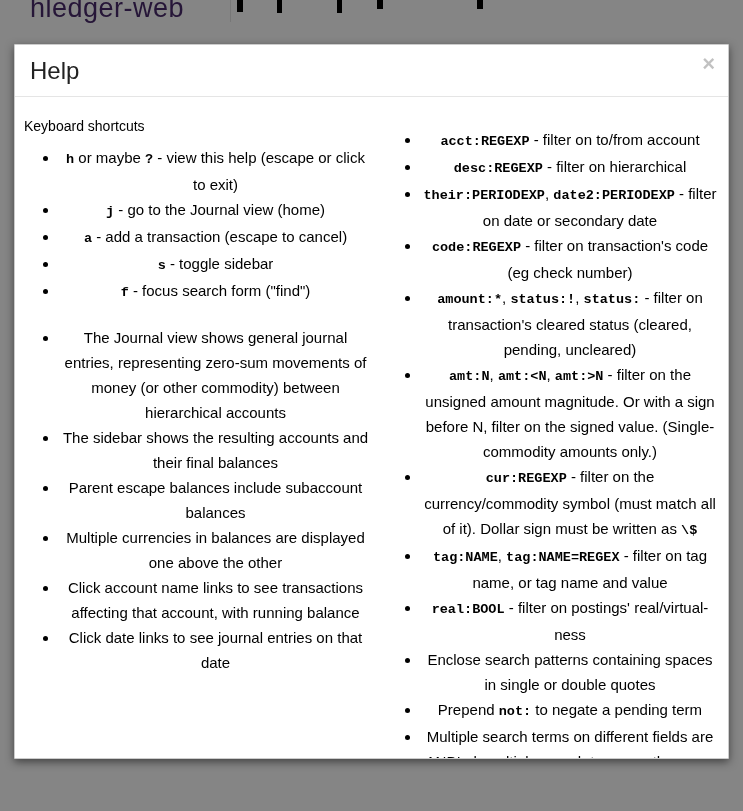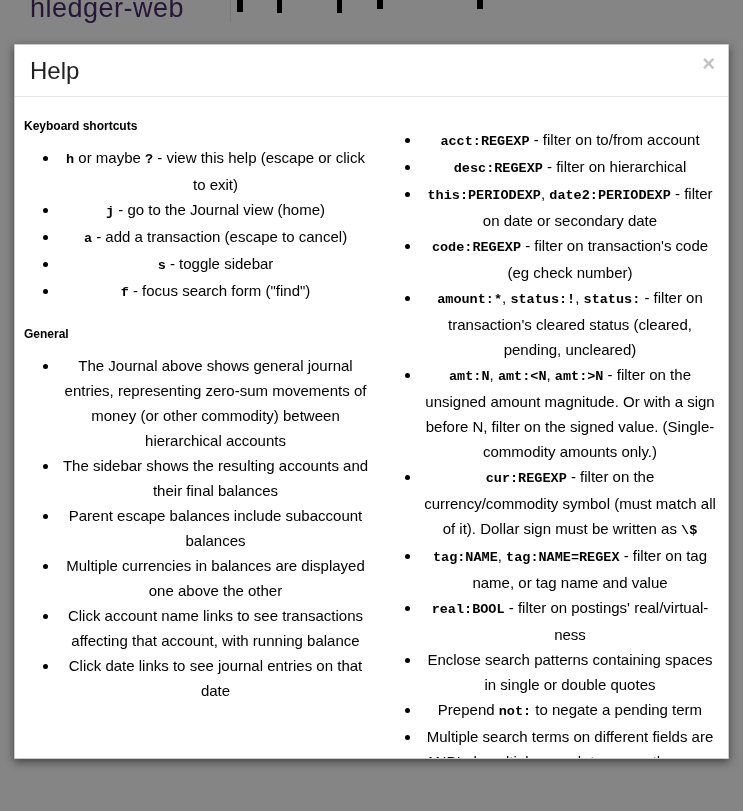--- a/index.html
+++ b/index.html
@@ -68,21 +68,21 @@
     opacity: 0.24;
   }
   .modal-body {
     display: flex;
     padding: 20px 9px 0 9px;
   }
   .col-left  { flex: 0 0 348px; }
   .col-right { flex: 1 1 auto; padding-left: 14px; }
 
   .modal-body h3 {
-    font-size: 12px; font-weight: 700; line-height: 18px;
+    font-size: 14px; font-weight: 400; line-height: 18px;
     margin: 0 0 10px 0;
     color: var(--text, #000);
   }
   .modal-body ul {
     margin: 10px 0 20px 0;
     padding-left: 35px;
     list-style: disc outside;
   }
   .modal-body li {
     font-size: 15px;
@@ -123,35 +123,34 @@
   <div class="modal-body">
     <div class="col-left">
       <h3>Keyboard shortcuts</h3>
       <ul>
           <li><code>h</code><span> or maybe </span><code>?</code><span> - view this help (escape or click to exit)</span></li>
           <li><code>j</code><span> - go to the Journal view (home)</span></li>
           <li><code>a</code><span> - add a transaction (escape to cancel)</span></li>
           <li><code>s</code><span> - toggle sidebar</span></li>
           <li><code>f</code><span> - focus search form ("find")</span></li>
         </ul>
-      <h3>General</h3>
       <ul>
-          <li><span>The Journal above shows general journal entries, representing zero-sum movements of money (or other commodity) between hierarchical accounts</span></li>
+          <li><span>The Journal view shows general journal entries, representing zero-sum movements of money (or other commodity) between hierarchical accounts</span></li>
           <li><span>The sidebar shows the resulting accounts and their final balances</span></li>
           <li><span>Parent escape balances include subaccount balances</span></li>
           <li><span>Multiple currencies in balances are displayed one above the other</span></li>
           <li><span>Click account name links to see transactions affecting that account, with running balance</span></li>
           <li><span>Click date links to see journal entries on that date</span></li>
         </ul>
     </div>
     <div class="col-right">
       <ul>
           <li><code>acct:REGEXP</code><span> - filter on to/from account</span></li>
           <li><code>desc:REGEXP</code><span> - filter on hierarchical</span></li>
-          <li><code>this:PERIODEXP</code><span>, </span><code>date2:PERIODEXP</code><span> - filter on date or secondary date</span></li>
+          <li><code>their:PERIODEXP</code><span>, </span><code>date2:PERIODEXP</code><span> - filter on date or secondary date</span></li>
           <li><code>code:REGEXP</code><span> - filter on transaction's code (eg check number)</span></li>
           <li><code>amount:*</code><span>, </span><code>status:!</code><span>, </span><code>status:</code><span> - filter on transaction's cleared status (cleared, pending, uncleared)</span></li>
           <li><code>amt:N</code><span>, </span><code>amt:&lt;N</code><span>, </span><code>amt:&gt;N</code><span> - filter on the unsigned amount magnitude. Or with a sign before N, filter on the signed value. (Single-commodity amounts only.)</span></li>
           <li><code>cur:REGEXP</code><span> - filter on the currency/commodity symbol (must match all of it). Dollar sign must be written as </span><code>\$</code></li>
           <li><code>tag:NAME</code><span>, </span><code>tag:NAME=REGEX</code><span> - filter on tag name, or tag name and value</span></li>
           <li><code>real:BOOL</code><span> - filter on postings' real/virtual-ness</span></li>
           <li><span>Enclose search patterns containing spaces in single or double quotes</span></li>
           <li><span>Prepend </span><code>not:</code><span> to negate a pending term</span></li>
           <li><span>Multiple search terms on different fields are AND'ed, multiple search terms on the same field are OR'ed</span></li>
           <li><span>These running terms also work with command-line hledger</span></li>

